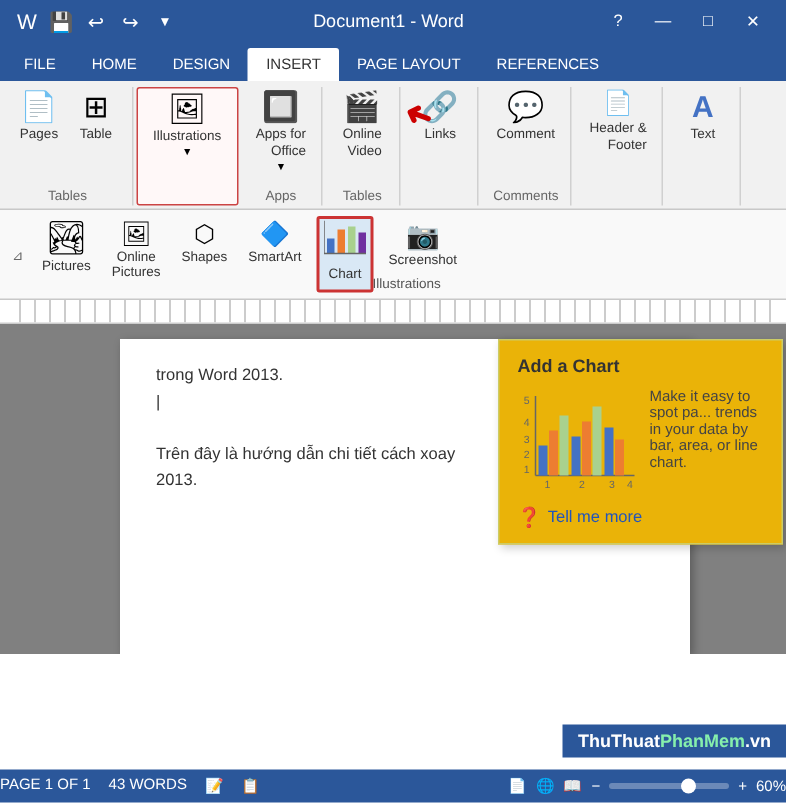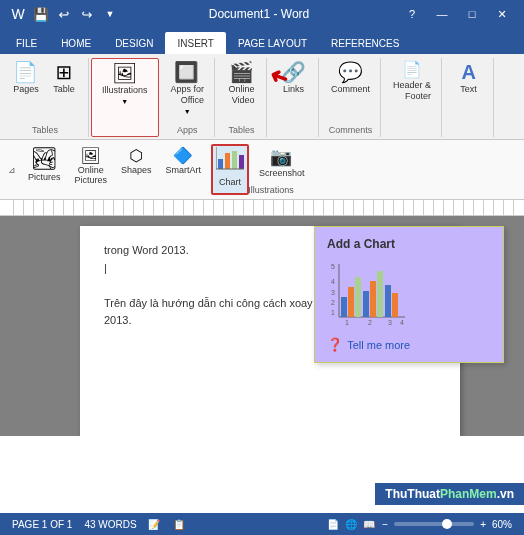--- a/index.html
+++ b/index.html
@@ -180,23 +180,23 @@
       box-shadow: 2px 2px 6px rgba(0,0,0,0.3);
       font-size: 11px;
       color: #333;
       line-height: 1.6;
       position: relative;
     }
 
     
     .tooltip-popup {
       position: absolute;
-      right: 20px;
+      right: 2px;
       top: 10px;
-      background: #c4b5fd;
+      background: #eab308;
       border: 1px solid #cccc66;
       padding: 10px 12px;
       width: 190px;
       box-shadow: 2px 2px 6px rgba(0,0,0,0.2);
       z-index: 10;
     }
     .tooltip-title {
       font-size: 12px;
       font-weight: bold;
       color: #333;
@@ -225,21 +225,21 @@
       cursor: pointer;
     }
 
     
     .status-bar {
       background: #2b579a;
       height: 22px;
       display: flex;
       align-items: center;
       justify-content: space-between;
-      padding: 0 12px;
+      padding: 0 0;
       color: white;
       font-size: 10px;
       position: absolute;
       bottom: 0;
       width: 100%;
     }
     .status-left { display: flex; gap: 12px; }
     .status-right { display: flex; align-items: center; gap: 6px; }
     .zoom-slider {
       width: 80px;
@@ -439,21 +439,21 @@
 
 <div class="ruler">
   <div class="ruler-inner"></div>
 </div>
 
 <div class="doc-area">
   <div class="doc-page">
     <p style="color:#333;">trong Word 2013.</p>
     <p>|</p>
     <br>
-    <p>Trên đây là hướng dẫn chi công cách xoay</p>
+    <p>Trên đây là hướng dẫn chi tiết cách xoay</p>
     <p>2013.</p>
   </div>
 
   <div class="tooltip-popup">
     <div class="tooltip-title">Add a Chart</div>
     <div class="tooltip-content">
       <div class="tooltip-chart">
         <svg width="80" height="70" viewBox="0 0 80 70">
 
           <line x1="12" y1="5" x2="12" y2="58" stroke="#666" stroke-width="1"></line>
@@ -475,20 +475,21 @@
 
           <rect x="58" y="26" width="6" height="32" fill="#4472c4"></rect>
           <rect x="65" y="34" width="6" height="24" fill="#ed7d31"></rect>
 
           <text x="20" y="66" font-size="7" text-anchor="middle" fill="#666">1</text>
           <text x="43" y="66" font-size="7" text-anchor="middle" fill="#666">2</text>
           <text x="63" y="66" font-size="7" text-anchor="middle" fill="#666">3</text>
           <text x="75" y="66" font-size="7" text-anchor="middle" fill="#666">4</text>
         </svg>
       </div>
+      <div class="tooltip-text">Make it easy to spot pa... trends in your data by bar, area, or line chart.</div>
     </div>
     <div class="tooltip-footer">
       <span style="font-size:13px;">❓</span>
       <span>Tell me more</span>
     </div>
   </div>
 </div>
 
 <div class="status-bar">
   <div class="status-left">

